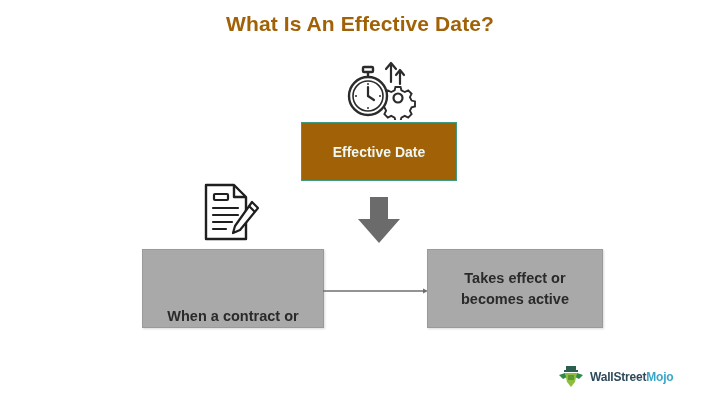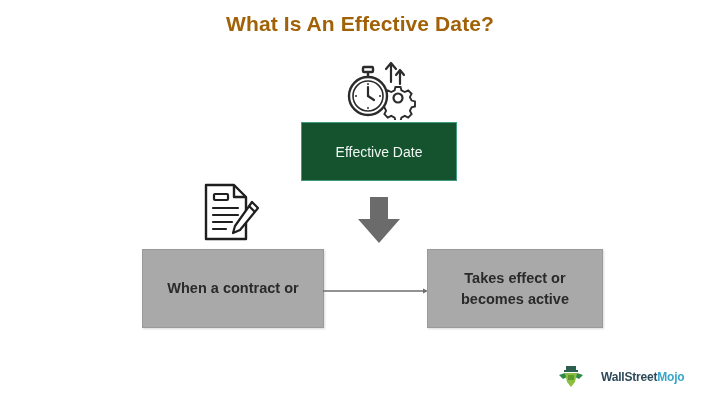--- a/index.html
+++ b/index.html
@@ -9,42 +9,42 @@
     .title {
       position: absolute; left: 0; top: 12px; width: 720px; text-align: center;
       font-size: 21px; font-weight: bold; color: #a16207; letter-spacing: 0.1px;
     }
 
     .icon-stopwatch { position: absolute; left: 344px; top: 58px; width: 76px; height: 62px; }
     .icon-document { position: absolute; left: 200px; top: 182px; width: 64px; height: 60px; }
 
     .box-main {
       position: absolute; left: 301px; top: 122px; width: 156px; height: 59px;
-      background: #14532d; border: 1px solid #3f9a80;
+      background: #a16207; border: 1px solid #3f9a80;
       display: flex; align-items: center; justify-content: center;
-      color: #eef7f3; font-weight: normal; font-size: 14px;
+      color: #eef7f3; font-weight: bold; font-size: 14px;
     }
 
     .down-arrow { position: absolute; left: 358px; top: 197px; width: 42px; height: 46px; }
 
     .box-gray {
       position: absolute; width: 182px; height: 79px;
       background: #a9a9a9; border: 1px solid #9a9a9a;
       box-shadow: 1px 1px 2px rgba(0,0,0,0.15);
       display: flex; align-items: center; justify-content: center; text-align: center;
       color: #2a2a2a; font-weight: bold; font-size: 14.5px; line-height: 21px;
     }
-    .box-left { left: 142px; top: 249px; }
+    .box-left { left: 142px; top: 249px; align-items: flex-end; }
     .box-right { left: 427px; top: 249px; width: 176px; }
     .box-gray span { display: block; }
 
     .connector { position: absolute; left: 323px; top: 288px; width: 106px; height: 6px; }
 
     .logo { position: absolute; left: 558px; top: 366px; display: flex; align-items: center; }
-    .logo-text { font-weight: bold; font-size: 12px; color: #2e4a5a; margin-left: 17px; letter-spacing: -0.2px; text-align: right; }
+    .logo-text { font-weight: bold; font-size: 12px; color: #2e4a5a; margin-left: 6px; letter-spacing: -0.2px; text-align: right; }
     .logo-text .accent { color: #3aa6c9; }
   </style>
 </head>
 <body>
 
 <div class="title">What Is An Effective Date?</div>
 
 <svg class="icon-stopwatch" viewBox="0 0 76 62">
 
   <g stroke="#2b2b2b" stroke-width="2.2" fill="none" stroke-linecap="round" stroke-linejoin="round">

